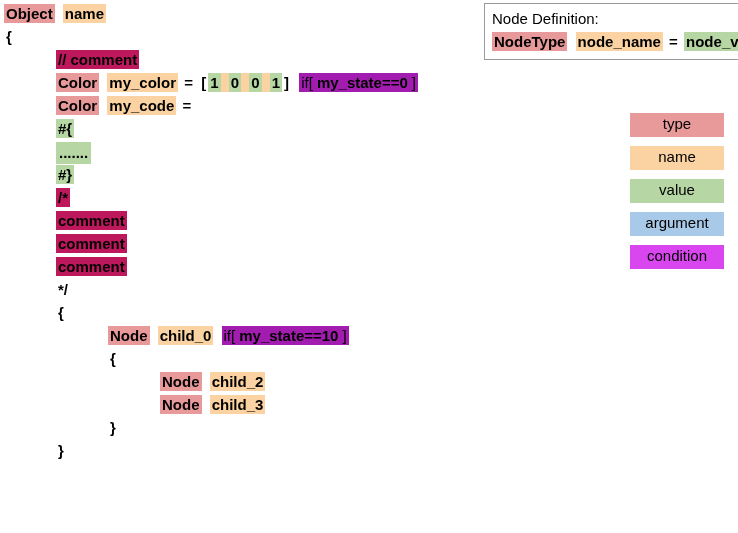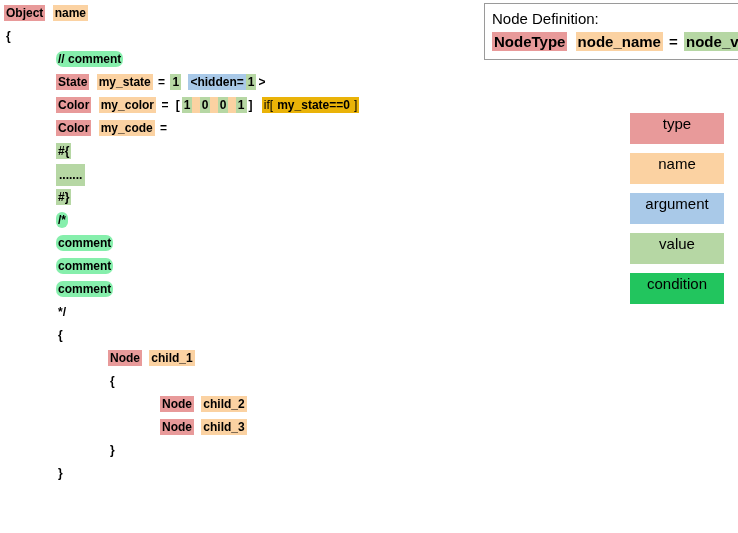--- a/index.html
+++ b/index.html
@@ -19,31 +19,31 @@
   #code {
     position: absolute;
     left: 4px;
     top: 2px;
     width: 430px;
   }
   .line {
     height: 23px;
     line-height: 23px;
     white-space: pre;
-    font-size: 12px;
+    font-size: 15px;
     font-weight: bold;
     color: #000;
   }
   .tok { padding: 1px 2px; }
   .type      { background: #e89a9a; }
   .name      { background: #fbd2a2; }
   .value     { background: #b6d7a4; }
   .argument  { background: #a9c9e8; }
-  .condition { background: #eab308; }
-  .comment   { background: #86efac; border-radius: 7px; }
+  .condition { background: #a21caf; }
+  .comment   { background: #be185d; }
   .plain     { background: transparent; }
   .nb { font-weight: normal; }
 
   
   .i0 { padding-left: 0px; }
   .i1 { padding-left: 52px; }
   .i3 { padding-left: 104px; }
   .i5 { padding-left: 156px; }
 
   
@@ -83,61 +83,60 @@
   }
 
   
   #legend {
     position: absolute;
     left: 630px;
     top: 113px;
     width: 94px;
   }
   .legend-item {
-    height: 31px;
+    height: 24px;
     line-height: 22px;
     text-align: center;
     font-size: 15px;
     font-weight: normal;
     color: #000;
     margin-bottom: 9px;
   }
 </style>
 </head>
 <body>
 
 <div id="code">
     <div class="line i0"><span class="tok type">Object</span><span class="tok plain"> </span><span class="tok name">name</span></div>
     <div class="line i0"><span class="tok plain">{</span></div>
     <div class="line i1"><span class="tok comment">// comment</span></div>
-    <div class="line i1"><span class="tok type">State</span><span class="tok plain"> </span><span class="tok name">my_state</span><span class="tok plain"> = </span><span class="tok value">1</span><span class="tok plain"> </span><span class="tok argument">&lt;hidden=</span><span class="tok value">1</span><span class="tok plain">&gt;</span></div>
     <div class="line i1"><span class="tok type">Color</span><span class="tok plain"> </span><span class="tok name">my_color</span><span class="tok plain"> = </span><span class="tok plain">[</span><span class="tok value">1</span><span class="tok name"> </span><span class="tok value">0</span><span class="tok name"> </span><span class="tok value">0</span><span class="tok name"> </span><span class="tok value">1</span><span class="tok plain">]</span><span class="tok plain"> </span><span class="tok condition nb">if[</span><span class="tok condition">my_state==0</span><span class="tok condition nb">]</span></div>
     <div class="line i1"><span class="tok type">Color</span><span class="tok plain"> </span><span class="tok name">my_code</span><span class="tok plain"> =</span></div>
     <div class="line i1"><span class="tok value">#{</span></div>
     <div class="line i1"><span class="dots-band">.......</span></div>
     <div class="line i1"><span class="tok value">#}</span></div>
     <div class="line i1"><span class="tok comment">/*</span></div>
     <div class="line i1"><span class="tok comment">comment</span></div>
     <div class="line i1"><span class="tok comment">comment</span></div>
     <div class="line i1"><span class="tok comment">comment</span></div>
     <div class="line i1"><span class="tok plain">*/</span></div>
     <div class="line i1"><span class="tok plain">{</span></div>
-    <div class="line i3"><span class="tok type">Node</span><span class="tok plain"> </span><span class="tok name">child_1</span></div>
+    <div class="line i3"><span class="tok type">Node</span><span class="tok plain"> </span><span class="tok name">child_0</span><span class="tok plain"> </span><span class="tok condition nb">if[</span><span class="tok condition">my_state==10</span><span class="tok condition nb">]</span></div>
     <div class="line i3"><span class="tok plain">{</span></div>
     <div class="line i5"><span class="tok type">Node</span><span class="tok plain"> </span><span class="tok name">child_2</span></div>
     <div class="line i5"><span class="tok type">Node</span><span class="tok plain"> </span><span class="tok name">child_3</span></div>
     <div class="line i3"><span class="tok plain">}</span></div>
     <div class="line i1"><span class="tok plain">}</span></div>
     <div class="line i0"></div>
   </div>
 
 <div id="defbox">
   <div class="deftitle">Node Definition:</div>
   <div class="defrow" id="defrow"><span class="tok type">NodeType</span><span class="tok plain"> </span><span class="tok name">node_name</span><span class="tok plain"> = </span><span class="tok value">node_value</span></div>
 </div>
 
 <div id="legend">
     <div class="legend-item" style="background: rgb(232, 154, 154);">type</div>
     <div class="legend-item" style="background: rgb(251, 210, 162);">name</div>
+    <div class="legend-item" style="background: rgb(182, 215, 164);">value</div>
     <div class="legend-item" style="background: rgb(169, 201, 232);">argument</div>
-    <div class="legend-item" style="background: rgb(182, 215, 164);">value</div>
-    <div class="legend-item" style="background: #22c55e;">condition</div>
+    <div class="legend-item" style="background: #d946ef;">condition</div>
   </div>
 
 </body></html>

